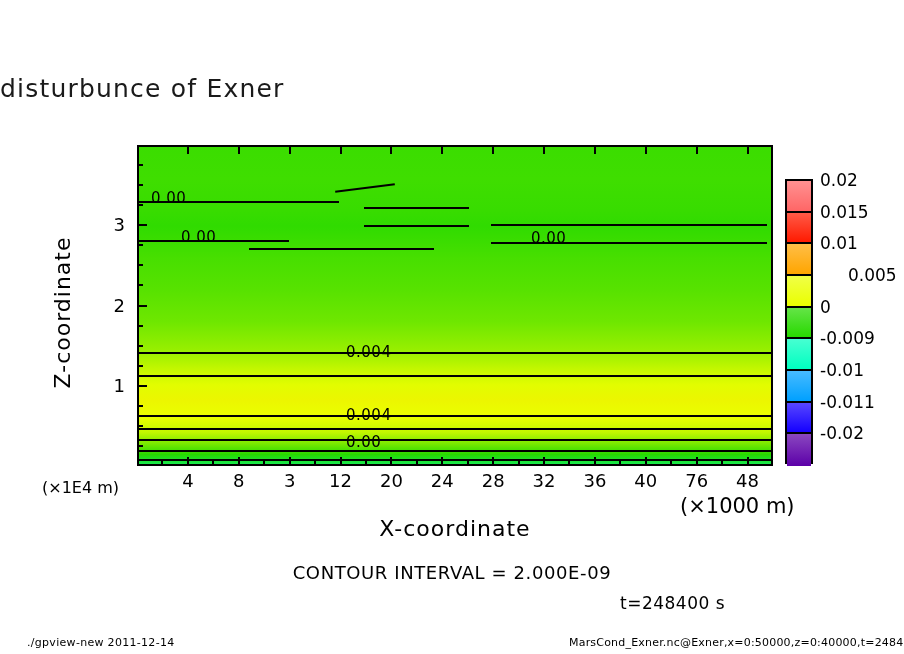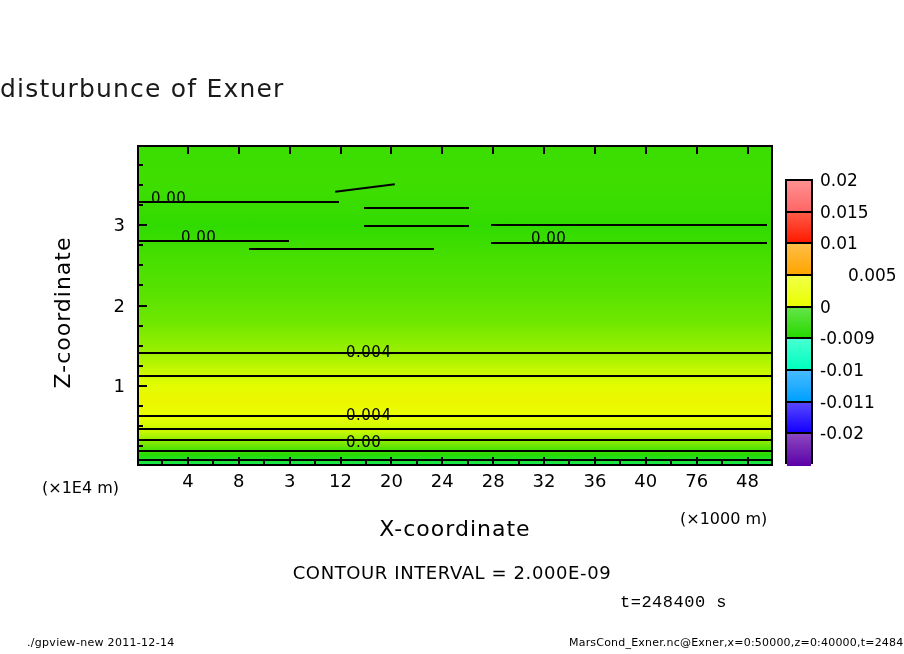--- a/index.html
+++ b/index.html
@@ -110,22 +110,22 @@
     width: 180px;
     text-align: center;
     font-size: 22px;
     letter-spacing: 1px;
     transform: rotate(-90deg);
     transform-origin: center center;
   }
   #xunit {
     position: absolute;
     left: 680px;
-    top: 509px;
-    font-size: 16px;
+    top: 494px;
+    font-size: 21px;
   }
   #yunit {
     position: absolute;
     left: 42px;
     top: 478px;
     font-size: 16px;
   }
 
   
   #colorbar {
@@ -162,21 +162,20 @@
     text-align: center;
     font-size: 18px;
     letter-spacing: 0.6px;
   }
   #time-stamp {
     position: absolute;
     left: 620px;
     top: 593px;
     font-size: 17px;
     letter-spacing: 0.5px;
-    font-family: Liberation Mono, monospace;
   }
   #footer-left {
     position: absolute;
     left: 27px;
     top: 636px;
     font-size: 11px;
     letter-spacing: 0.3px;
   }
   #footer-right {
     position: absolute;

